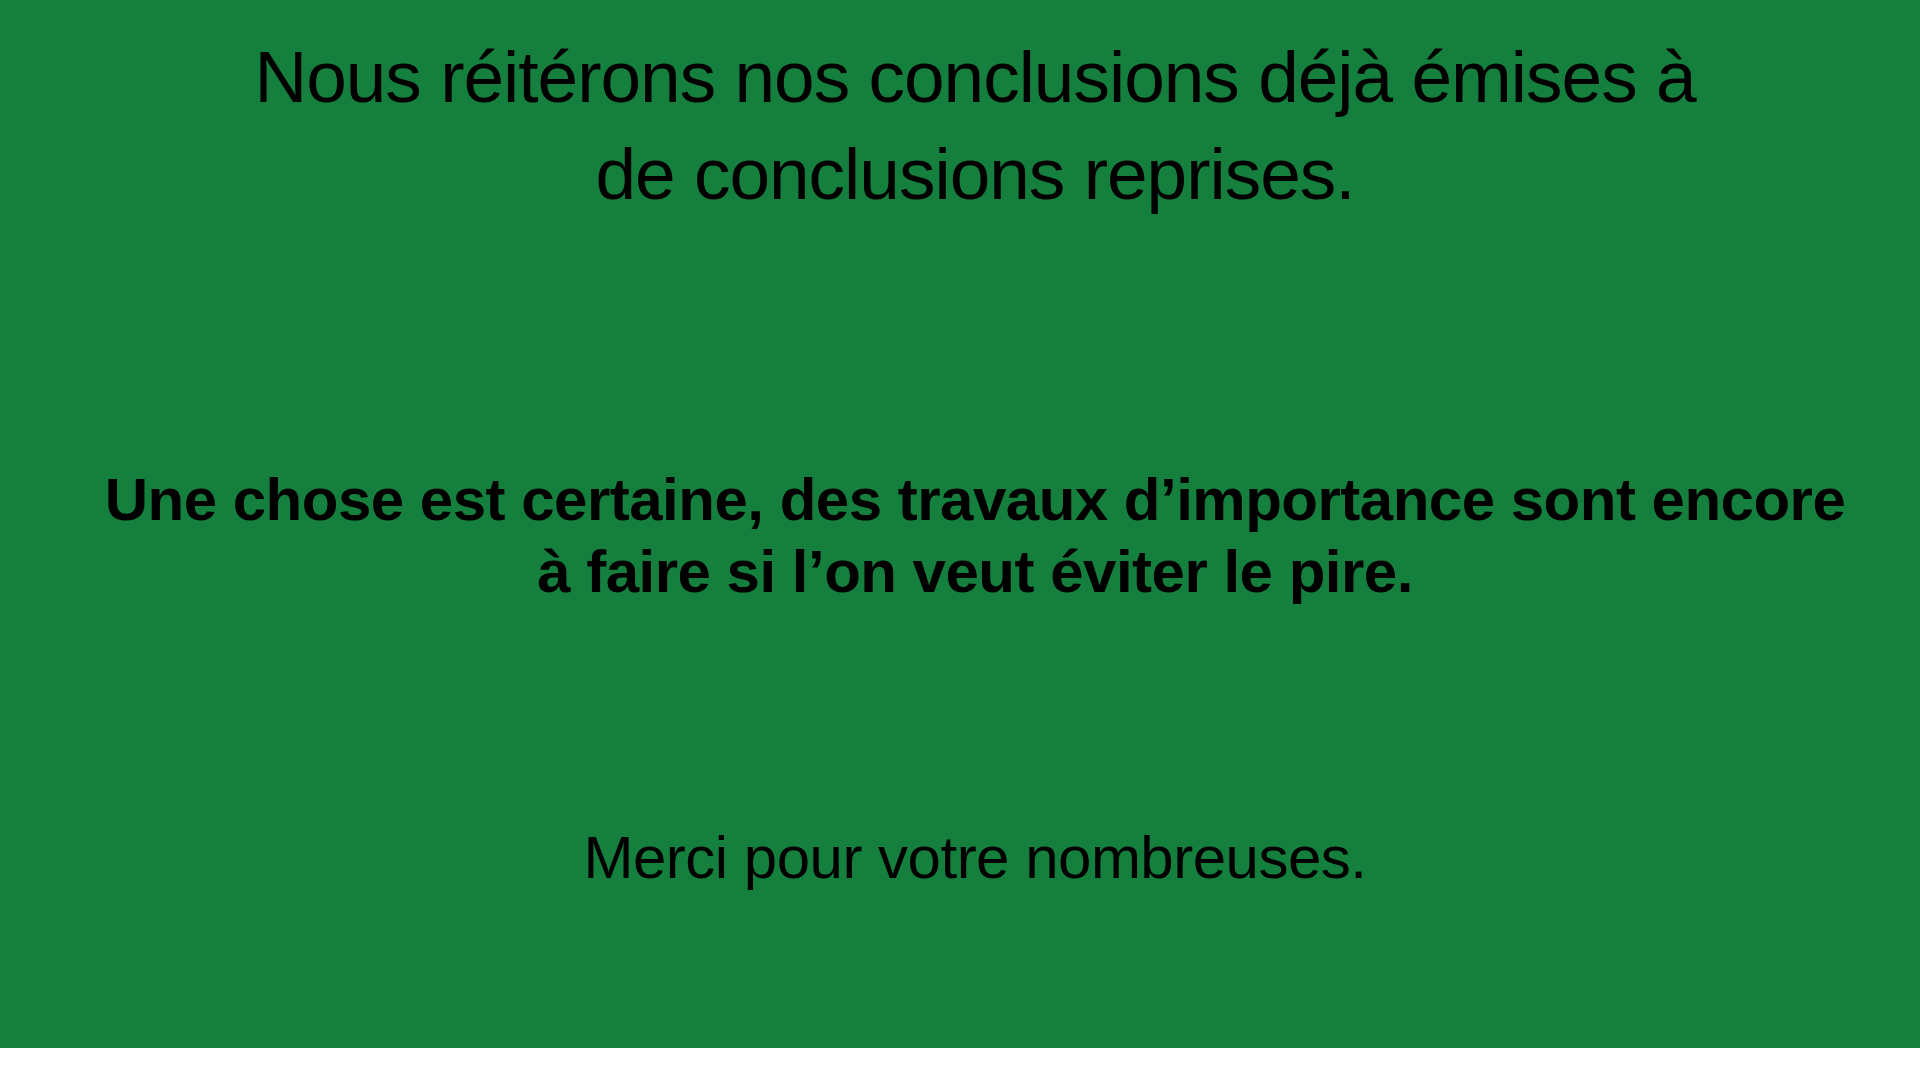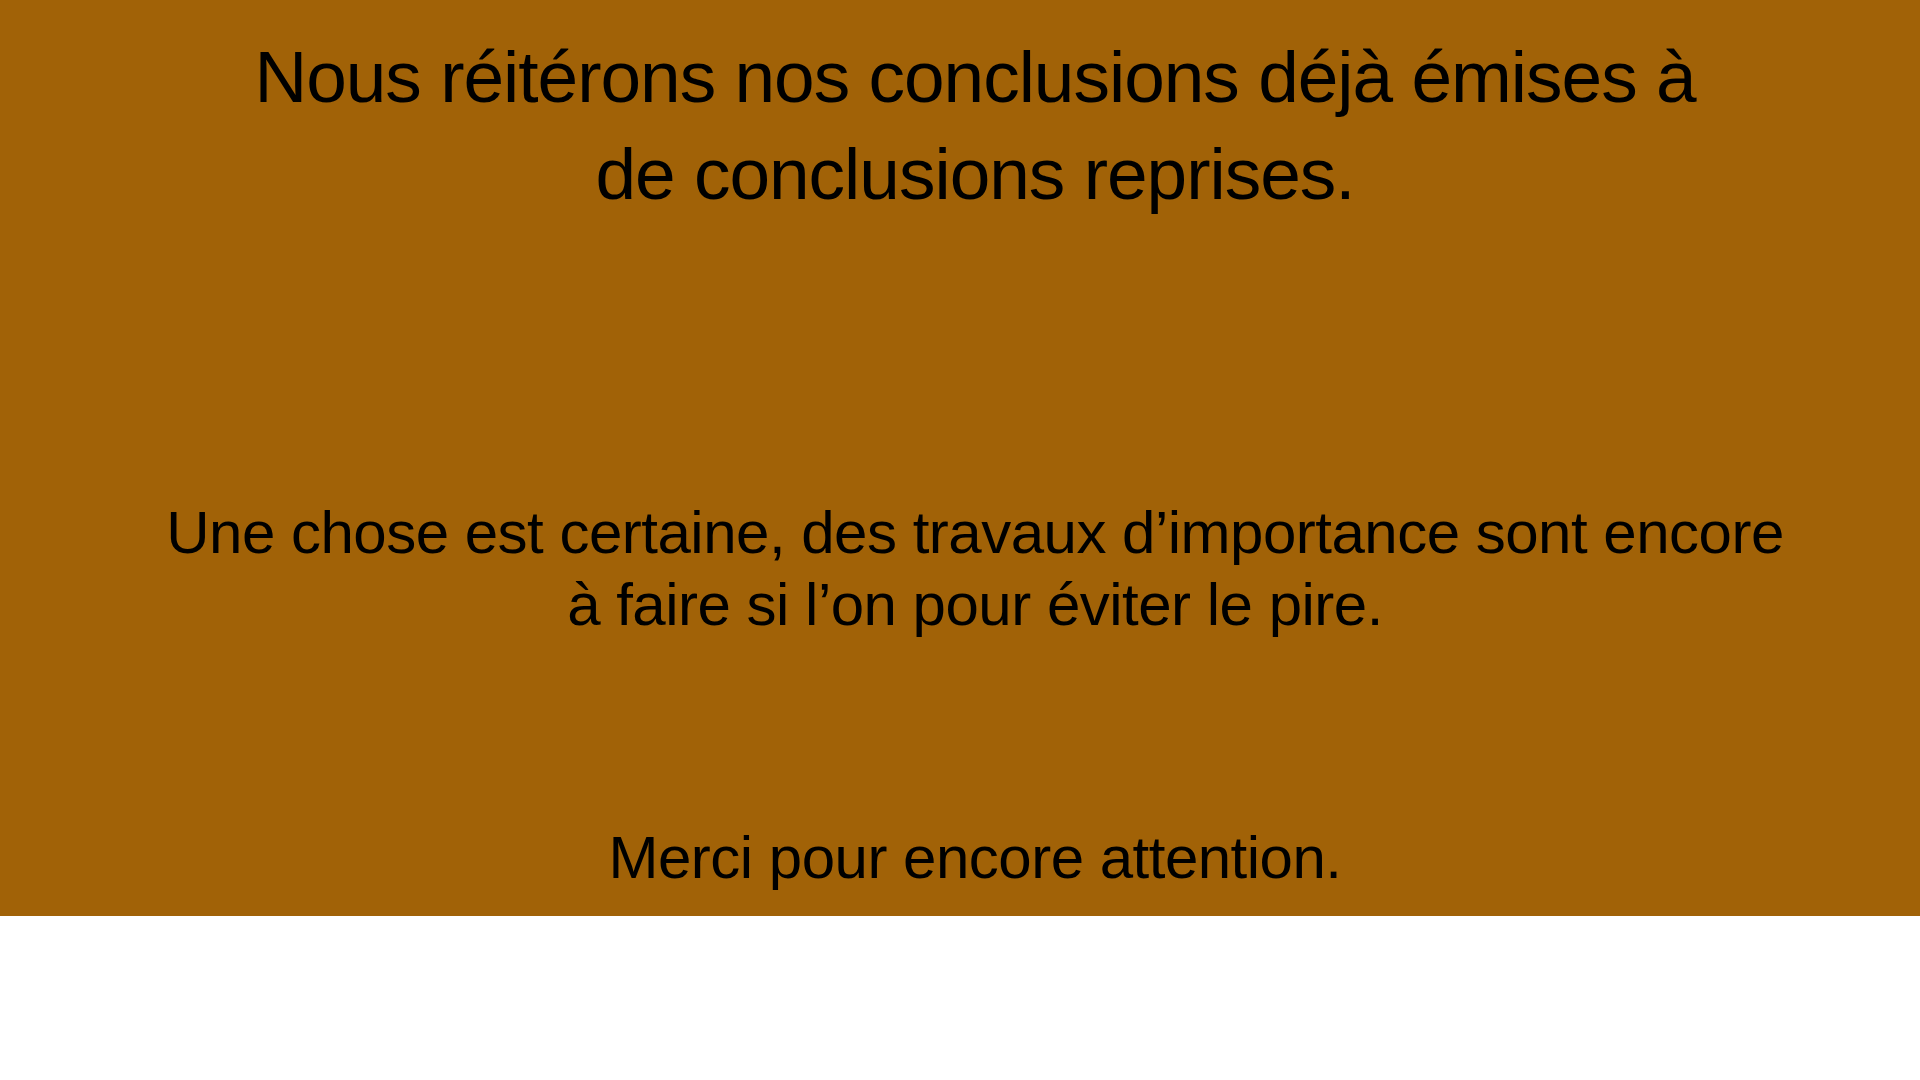--- a/index.html
+++ b/index.html
@@ -7,44 +7,44 @@
     padding: 0;
     width: 1920px;
     height: 1080px;
     background: #ffffff;
     overflow: hidden;
     font-family: "Liberation Sans", "DejaVu Sans", sans-serif;
   }
   .slide {
     position: relative;
     width: 1920px;
-    height: 916px;
-    background: #a16207;
+    height: 1048px;
+    background: #15803d;
     color: #000000;
   }
   .textblock {
     position: absolute;
     left: 30px;
     width: 1890px;
     text-align: center;
     white-space: nowrap;
   }
   .slide-title {
     top: 28px;
     font-size: 73px;
     line-height: 97px;
     letter-spacing: -1px;
     font-weight: 400;
   }
   .slide-body {
-    top: 497px;
+    top: 464px;
     font-size: 60px;
     line-height: 72px;
     letter-spacing: -0.5px;
-    font-weight: 400;
+    font-weight: 700;
   }
   .slide-closing {
     top: 822px;
     font-size: 60px;
     line-height: 72px;
     letter-spacing: -0.5px;
     font-weight: 400;
   }
   .line { display: block; }
 </style>
@@ -53,20 +53,20 @@
 
 <div class="slide">
 
   <div class="textblock slide-title">
     <span class="line">Nous réitérons nos conclusions déjà émises à</span>
     <span class="line">de conclusions reprises.</span>
   </div>
 
   <div class="textblock slide-body">
     <span class="line">Une chose est certaine, des travaux d’importance sont encore</span>
-    <span class="line">à faire si l’on pour éviter le pire.</span>
+    <span class="line">à faire si l’on veut éviter le pire.</span>
   </div>
 
   <div class="textblock slide-closing">
-    <span class="line">Merci pour encore attention.</span>
+    <span class="line">Merci pour votre nombreuses.</span>
   </div>
 
 </div>
 
 </body></html>

